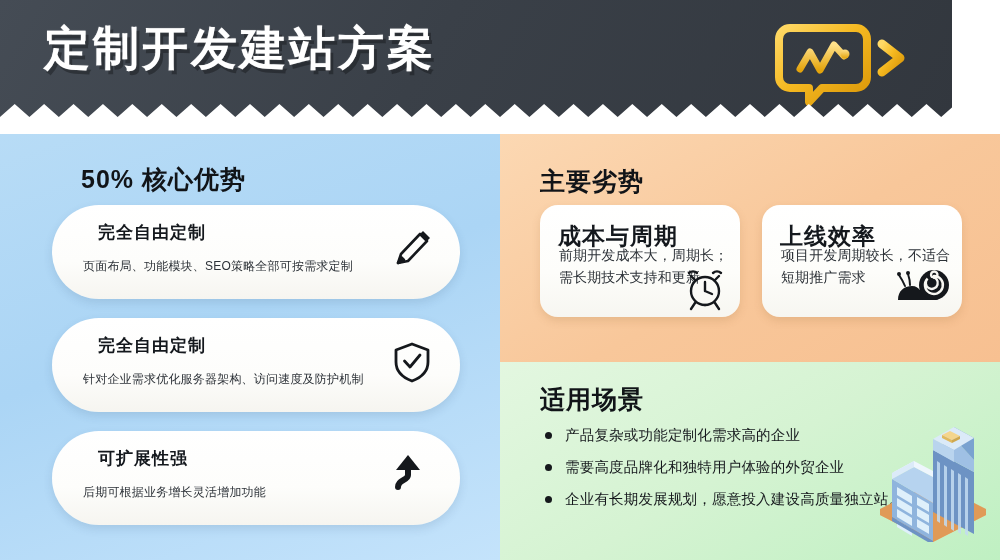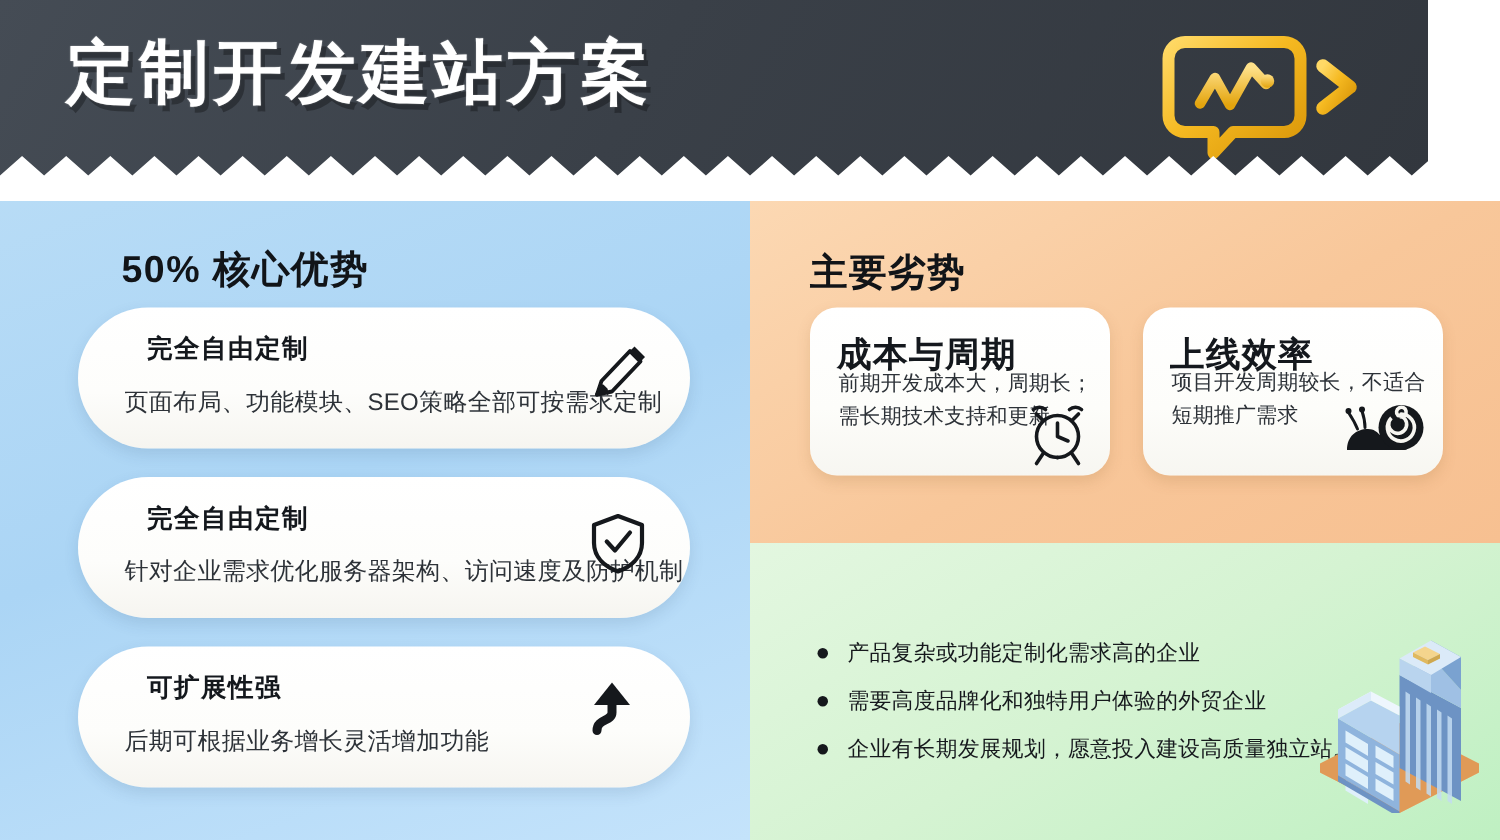--- a/index.html
+++ b/index.html
@@ -60,33 +60,33 @@
   .pill-1 { top:205px; }
   .pill-2 { top:318px; }
   .pill-3 { top:431px; }
   .pill-title {
     position:absolute; left:46px; top:16px;
     font-size:17px; font-weight:bold; color:#14181d; letter-spacing:1px;
     white-space:nowrap;
   }
   .pill-desc {
     position:absolute; left:31px; top:53px;
-    font-size:16px; color:#2d3238; letter-spacing:.2px; white-space:nowrap;
+    font-size:12px; color:#2d3238; letter-spacing:.2px; white-space:nowrap;
   }
   .pill-icon { position:absolute; right:28px; top:22px; width:40px; height:44px; }
 
   
   .ocard {
     position:absolute; top:205px; width:200px; height:112px;
     background:linear-gradient(180deg,#ffffff 0%,#fdfdfa 60%,#f7f6f1 100%);
     border-radius:18px; box-shadow:0 4px 9px rgba(150,100,50,.17);
     overflow:hidden;
   }
   .ocard-1 { left:540px; }
-  .ocard-2 { left:762px;font-family:Liberation Serif, serif; }
+  .ocard-2 { left:762px; }
   .ocard-title {
     position:absolute; left:18px; top:16px;
     font-size:23px; font-weight:bold; color:#14181d; letter-spacing:1px;
     white-space:nowrap;
   }
   .ocard-desc {
     position:absolute; left:19px; top:40px; width:176px;
     font-size:14px; color:#2d3238; line-height:1.55; letter-spacing:.1px;
   }
   .ocard-icon { position:absolute; right:12px; bottom:6px; width:46px; height:44px; }
@@ -213,20 +213,21 @@
             <circle cx="12" cy="4" r="2"></circle>
         </g>
         <g transform="translate(38,16)">
           <circle cx="0" cy="0" r="15" fill="#15181c"></circle>
           <path d="M0 0 m0 -9 a9 9 0 1 1 -6.4 2.6 a6 6 0 1 0 4.3 -1.7 a3.2 3.2 0 1 1 2.1 1" fill="none" stroke="#f7f6f1" stroke-width="2.4" stroke-linecap="round"></path>
         </g>
       </svg>
     </div>
   </div>
 
+  <div class="sec-head gr">适用场景</div>
 
   <div class="bullets">
     <div class="bullet">
       <span class="dot"></span>
       <span>产品复杂或功能定制化需求高的企业</span>
     </div>
     <div class="bullet">
       <span class="dot"></span>
       <span>需要高度品牌化和独特用户体验的外贸企业</span>
     </div>

